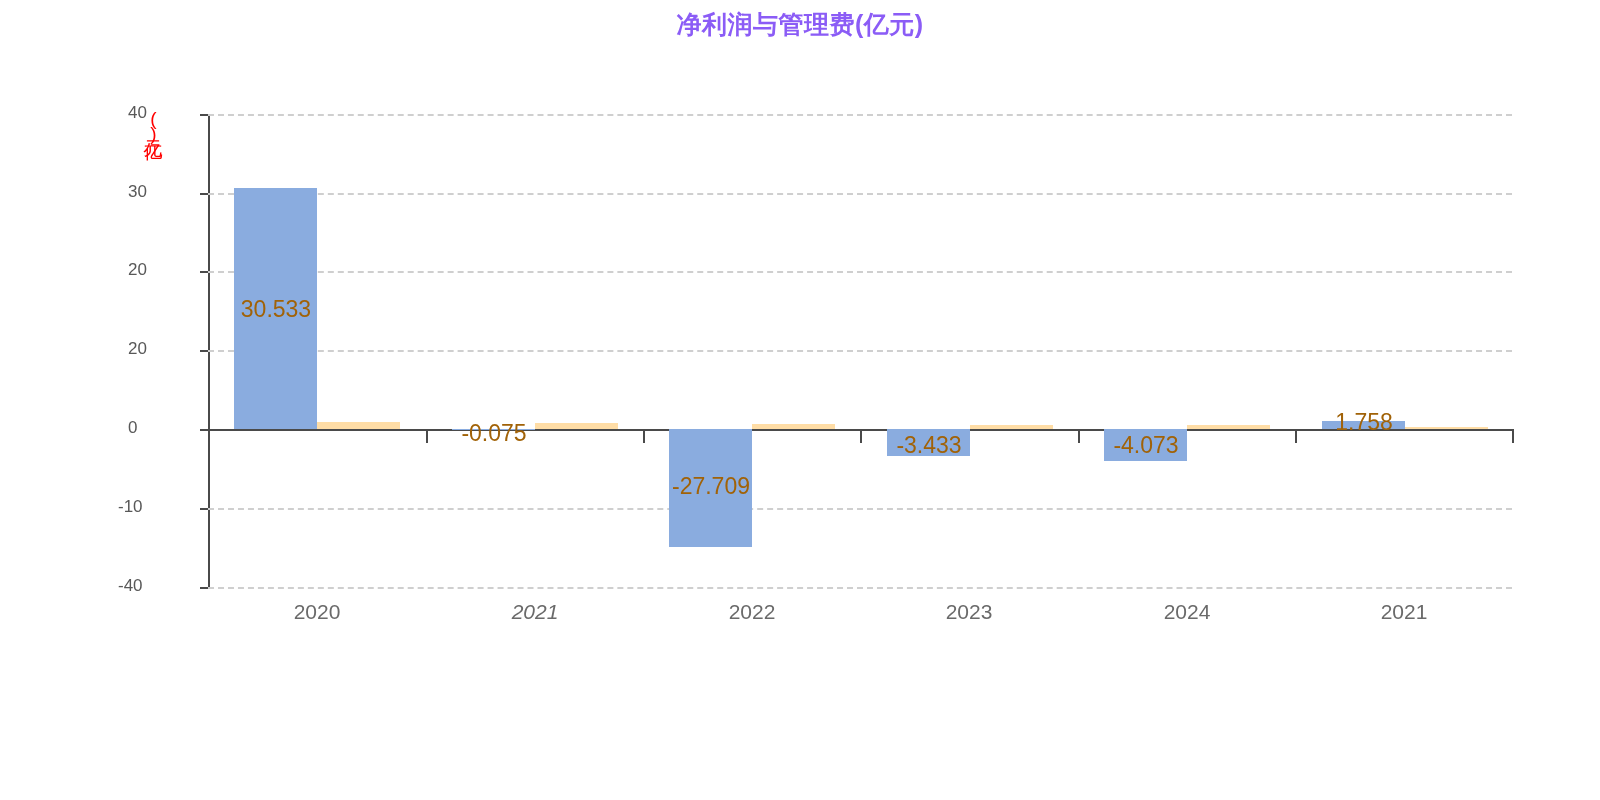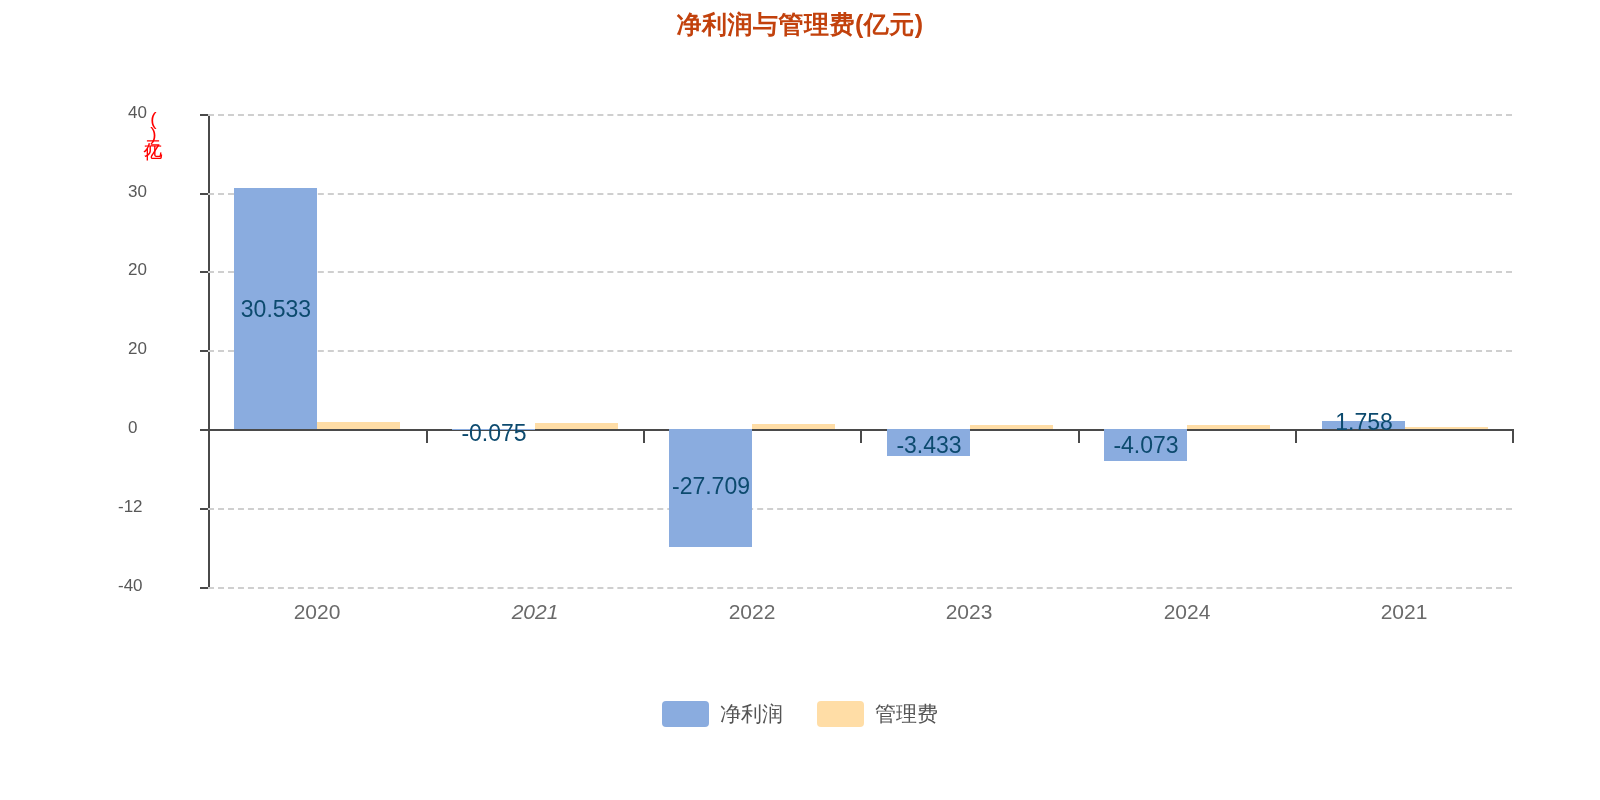--- a/index.html
+++ b/index.html
@@ -1,21 +1,21 @@
 <!DOCTYPE html>
 <html><head>
 <meta charset="utf-8">
 <style>
   html,body{margin:0;padding:0;background:#ffffff;}
   body{width:1600px;height:800px;overflow:hidden;font-family:"Liberation Sans","DejaVu Sans",sans-serif;}
   #root{position:relative;width:1600px;height:800px;background:#fff;}
 
   #chart-title{
     position:absolute;left:0;top:8px;width:1600px;text-align:center;
-    font-size:25px;font-weight:bold;color:#c2410c;letter-spacing:.5px;
+    font-size:25px;font-weight:bold;color:#8b5cf6;letter-spacing:.5px;
   }
 
   
   #plot{position:absolute;left:208px;top:114px;width:1304px;height:473px;}
 
   .gridline{position:absolute;left:0;width:1304px;height:0;
     border-top:2px dashed #cfcfcf;}
   .gridline.zero{border-top:2px solid #4a4a4a;border-top-style:solid;}
 
   #yaxis-line{position:absolute;left:208px;top:114px;width:0;height:473px;
@@ -33,21 +33,21 @@
   }
 
   .xtick-label{position:absolute;top:600px;width:160px;text-align:center;
     font-size:21px;color:#6a6a6a;}
   .xtick-mark{position:absolute;top:429px;height:14px;width:0;border-left:2px solid #4a4a4a;}
 
   .bar{position:absolute;}
   .bar-profit{background:#8aacdf;}
   .bar-cost{background:#ffdda6;}
 
-  .bar-label{position:absolute;font-size:23px;color:#0c4a6e;white-space:nowrap;text-align:center;}
+  .bar-label{position:absolute;font-size:23px;color:#a16207;white-space:nowrap;text-align:center;}
 
   #legend{position:absolute;left:0;top:700px;width:1600px;
     display:flex;justify-content:center;align-items:center;gap:34px;}
   .legend-item{display:flex;align-items:center;gap:11px;}
   .legend-swatch{width:47px;height:26px;border-radius:4px;}
   .legend-text{font-size:21px;color:#555;}
 
   #footer{position:absolute;left:0;top:760px;width:1600px;text-align:center;
     font-size:17px;color:#8a6d1f;font-weight:bold;}
 </style>
@@ -58,21 +58,21 @@
 
   <div id="chart-title">净利润与管理费(亿元)</div>
 
   <div id="ylabel">(亿元)</div>
 
   <div class="ytick-label" style="left:128px;top:103px;">40</div>
   <div class="ytick-label" style="left:128px;top:182px;">30</div>
   <div class="ytick-label" style="left:128px;top:260px;">20</div>
   <div class="ytick-label" style="left:128px;top:339px;">20</div>
   <div class="ytick-label" style="left:128px;top:418px;">0</div>
-  <div class="ytick-label" style="left:118px;top:497px;">-12</div>
+  <div class="ytick-label" style="left:118px;top:497px;">-10</div>
   <div class="ytick-label" style="left:118px;top:576px;">-40</div>
 
   <div class="ytick-mark" style="left:200px;top:114px;"></div>
   <div class="ytick-mark" style="left:200px;top:193px;"></div>
   <div class="ytick-mark" style="left:200px;top:271px;"></div>
   <div class="ytick-mark" style="left:200px;top:350px;"></div>
   <div class="ytick-mark" style="left:200px;top:429px;"></div>
   <div class="ytick-mark" style="left:200px;top:508px;"></div>
   <div class="ytick-mark" style="left:200px;top:587px;"></div>
 
@@ -123,24 +123,14 @@
   <div class="xtick-mark" style="left:1295px;"></div>
   <div class="xtick-mark" style="left:1512px;"></div>
 
   <div class="xtick-label" style="left:237px;">2020</div>
   <div class="xtick-label" style="left:455px;font-style:italic;">2021</div>
   <div class="xtick-label" style="left:672px;">2022</div>
   <div class="xtick-label" style="left:889px;">2023</div>
   <div class="xtick-label" style="left:1107px;">2024</div>
   <div class="xtick-label" style="left:1324px;">2021</div>
 
-  <div id="legend">
-    <div class="legend-item">
-      <span class="legend-swatch" style="background:#8aacdf;"></span>
-      <span class="legend-text">净利润</span>
-    </div>
-    <div class="legend-item">
-      <span class="legend-swatch" style="background:#ffdda6;"></span>
-      <span class="legend-text">管理费</span>
-    </div>
-  </div>
 
 </div>
 
 </body></html>

